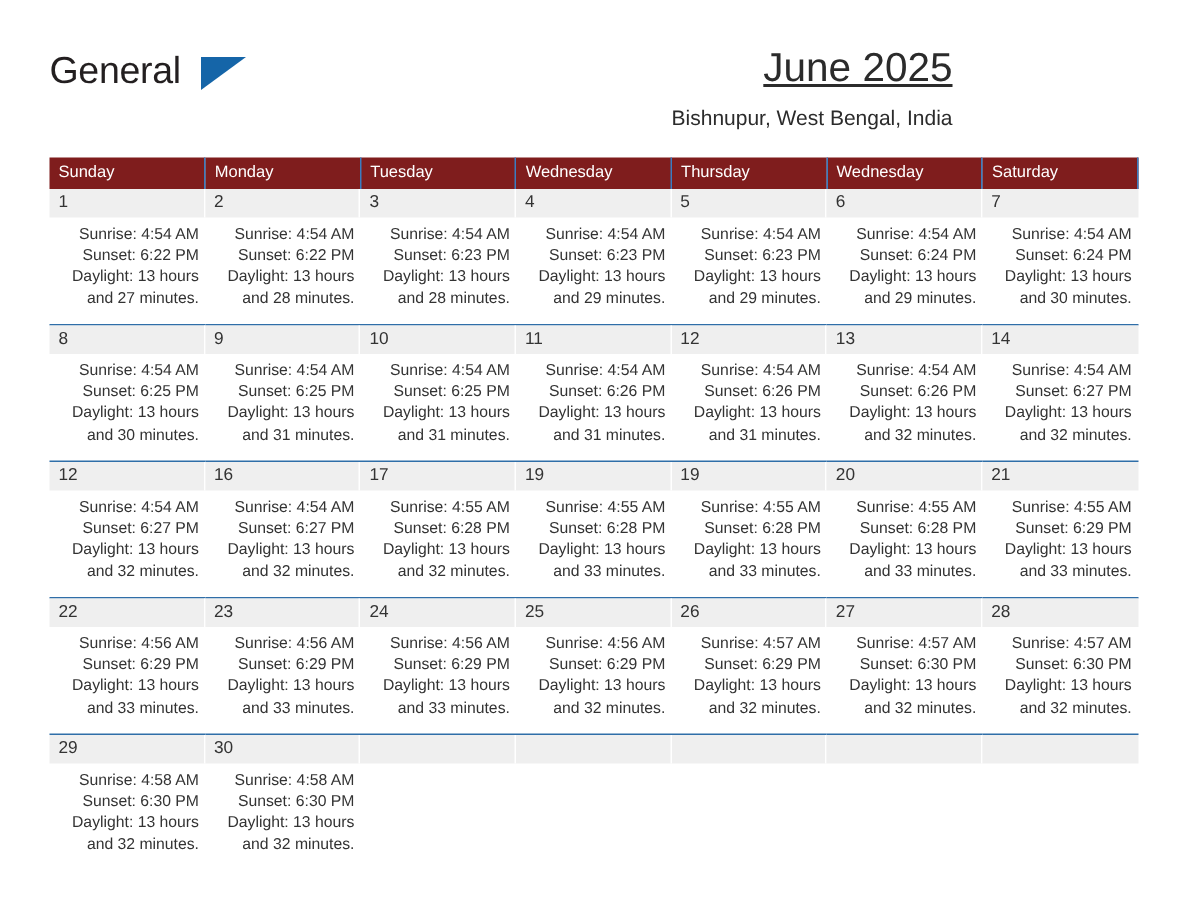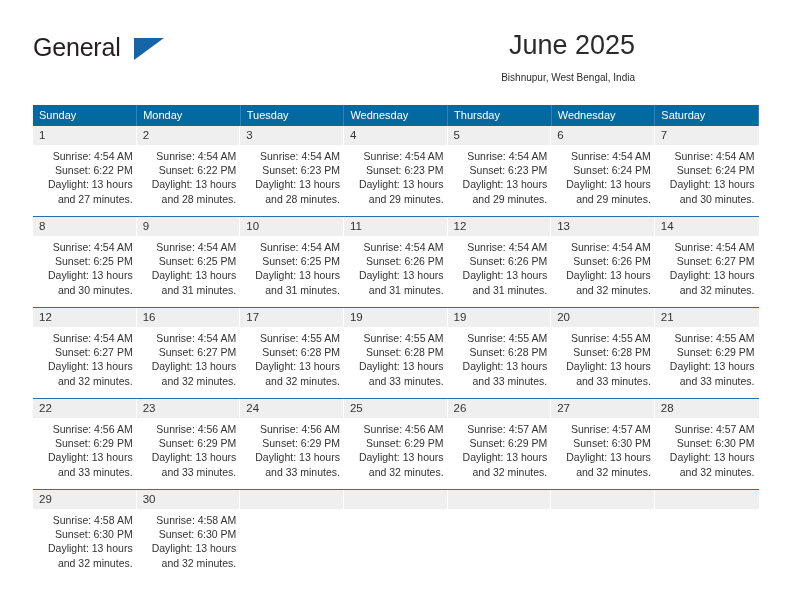--- a/index.html
+++ b/index.html
@@ -64,40 +64,41 @@
     position: absolute;
     right: 0;
     top: 0;
     text-align: right;
   }
   .cal-title {
     font-size: 27px;
     color: #2b2b2b;
     line-height: 34px;
     white-space: nowrap;
+    text-decoration: underline;
   }
   .cal-subtitle {
-    font-size: 10px;
+    font-size: 14px;
     color: #2b2b2b;
     line-height: 20px;
     margin-top: 6px;
     white-space: nowrap;
   }
 
   
   .calendar {
     position: absolute;
     left: 33px;
     top: 105px;
     width: 726px;
     border-collapse: collapse;
     table-layout: fixed;
   }
   .calendar th {
-    background: #0369a1;
+    background: #7f1d1d;
     color: #ffffff;
     font-size: 11px;
     font-weight: normal;
     text-align: left;
     padding: 4px 0 5px 6px;
     height: 10px;
     border-right: 1px solid #3a7cc0;
   }
   .calendar td {
     vertical-align: top;

